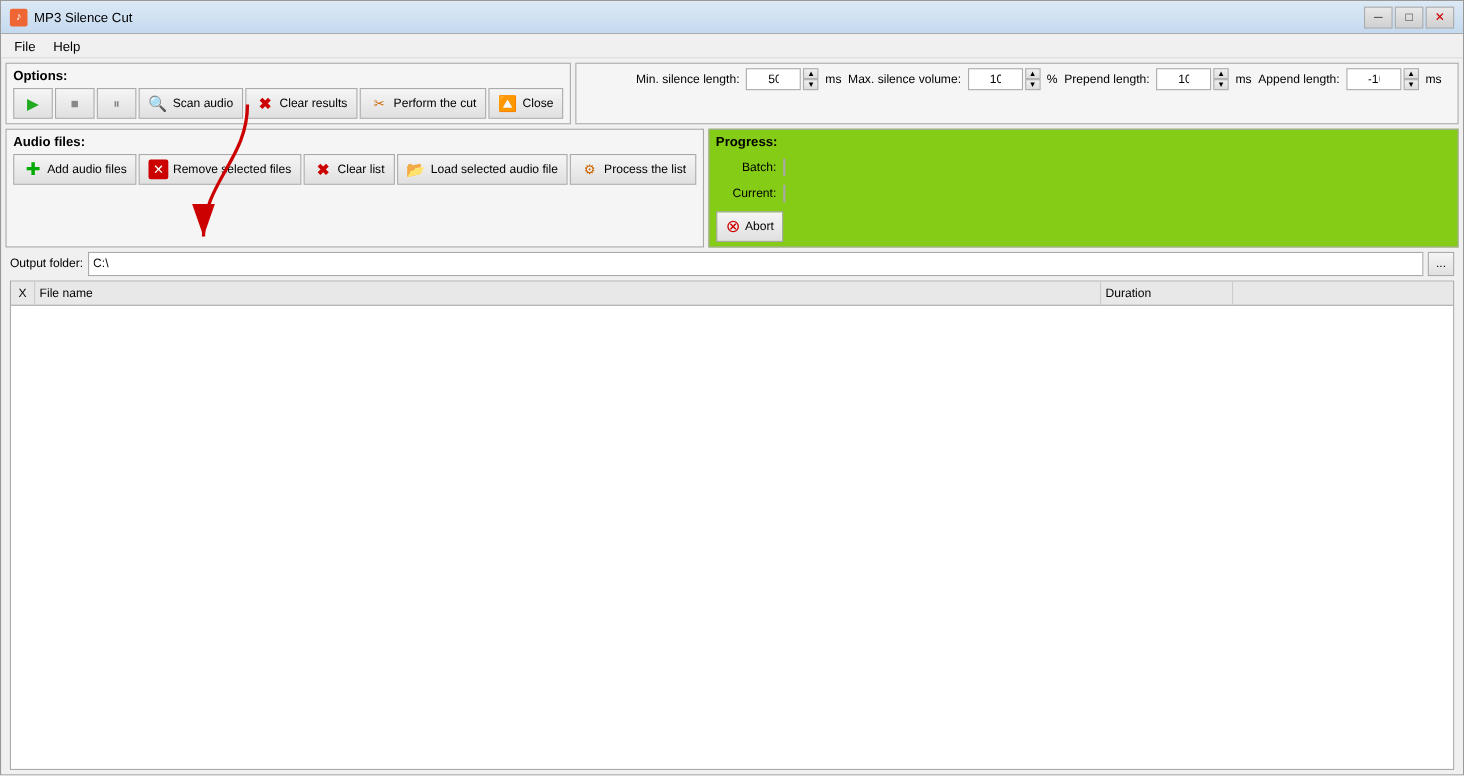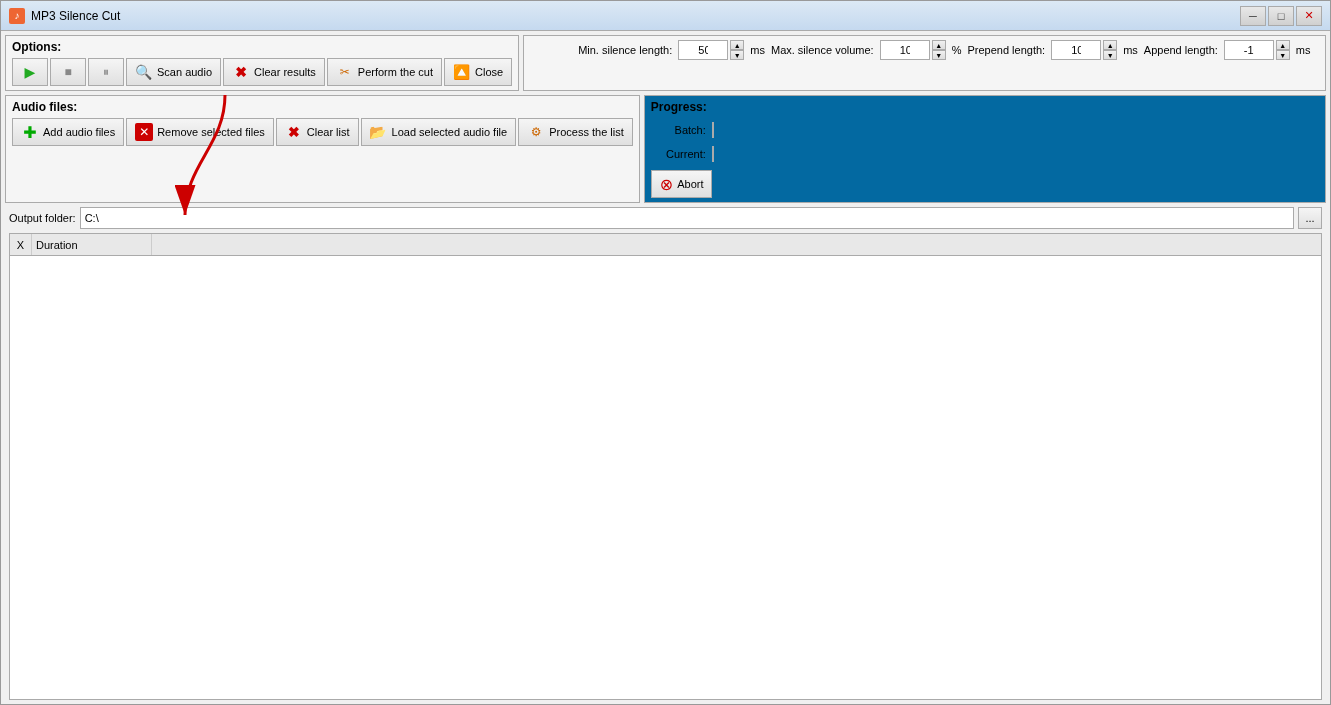--- a/index.html
+++ b/index.html
@@ -187,21 +187,21 @@
       flex: 0 0 auto;
       border: 1px solid #aaa;
       padding: 4px 6px;
       background: #f5f5f5;
       min-width: 500px;
     }
     .progress-box {
       flex: 1;
       border: 1px solid #aaa;
       padding: 4px 6px;
-      background: #0369a1;
+      background: #84cc16;
     }
     .audio-toolbar {
       display: flex;
       align-items: center;
       gap: 2px;
       flex-wrap: wrap;
     }
     .progress-row {
       display: flex;
       align-items: center;
@@ -336,20 +336,24 @@
         <div class="title-icon">♪</div>
         <span class="title-text">MP3 Silence Cut</span>
       </div>
       <div class="title-bar-buttons">
         <button class="title-btn">─</button>
         <button class="title-btn">□</button>
         <button class="title-btn close-btn">✕</button>
       </div>
     </div>
 
+    <div class="menu-bar">
+      <div class="menu-item">File</div>
+      <div class="menu-item">Help</div>
+    </div>
 
     <div class="main-content">
 
       <div class="top-area">
 
         <div class="options-box">
           <div class="section-title">Options:</div>
           <div class="toolbar">
 
             <button class="tool-btn">
@@ -486,20 +490,21 @@
 
       <div class="output-folder-row">
         <span class="output-label">Output folder:</span>
         <input class="output-input" type="text" value="C:\" style="">
         <button class="browse-btn">...</button>
       </div>
 
       <div class="file-list">
         <div class="file-list-header">
           <div class="file-list-col-x">X</div>
+          <div class="file-list-col-name">File name</div>
           <div class="file-list-col-duration">Duration</div>
           <div class="file-list-col-extra"></div>
         </div>
 
         <div style="height: 400px;"></div>
       </div>
     </div>
 
   </div>
 

